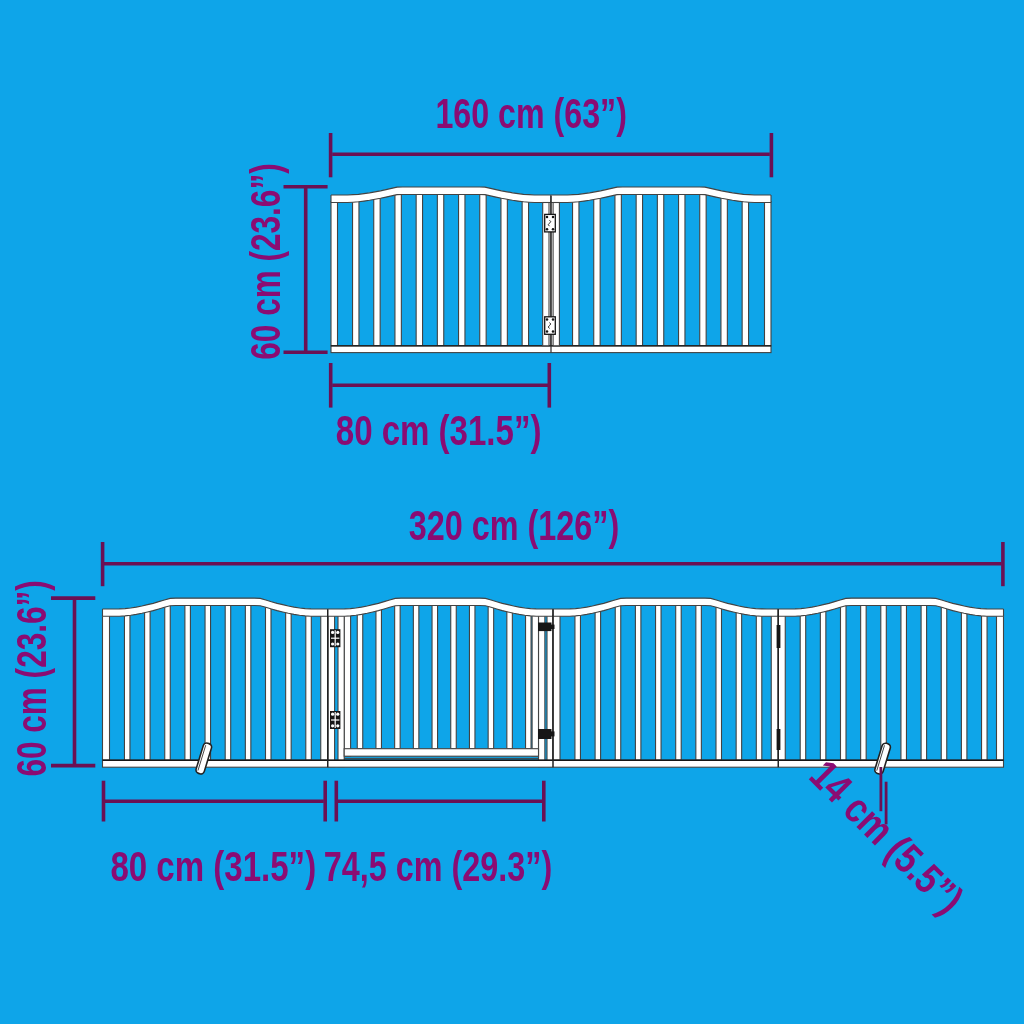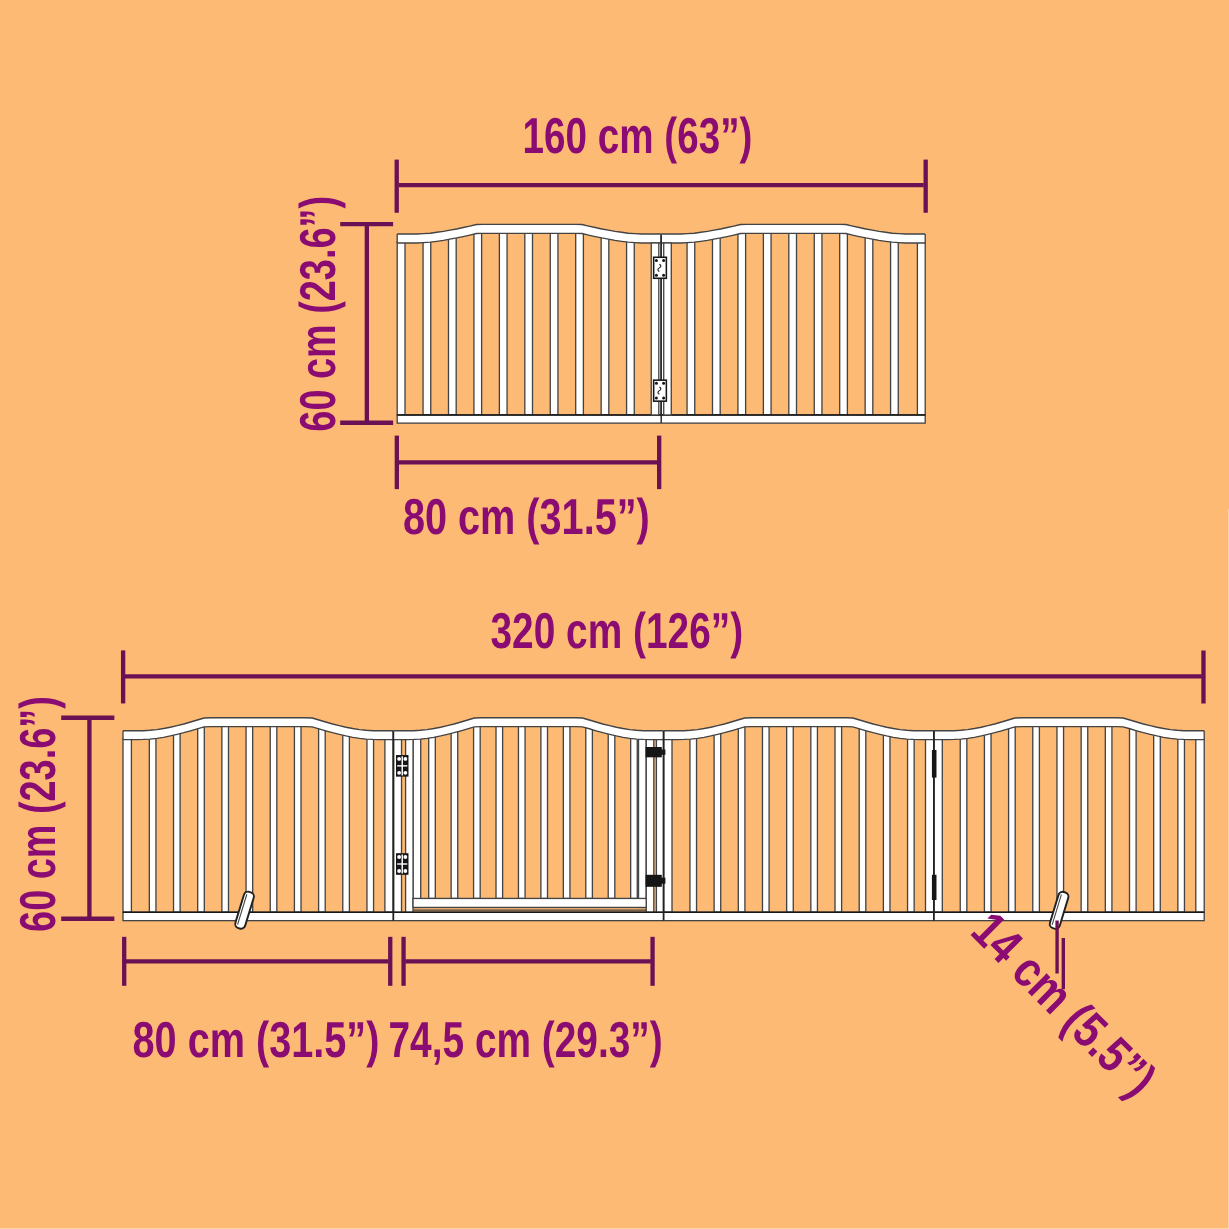--- a/index.html
+++ b/index.html
@@ -1,17 +1,17 @@
 <!DOCTYPE html>
 <html><head>
 <meta charset="utf-8">
 <title>Gate dimensions</title>
 <style>
 html,body{margin:0;padding:0;background:#ffffff;}
-#canvas{width:1024px;height:1024px;position:relative;background:#fdba74;}
+#canvas{width:1024px;height:1024px;position:relative;background:#0ea5e9;}
 </style>
 </head>
 <body>
 
 <div id="canvas">
 <svg width="1024" height="1024" viewBox="0 0 1024 1024">
 
 <g>
         <text x="531.2" y="127.6" font-family="Liberation Sans, sans-serif" font-weight="bold" font-size="42" fill="#8a0c73" text-anchor="middle" textLength="191.5" lengthAdjust="spacingAndGlyphs">160 cm (63”)</text>
       </g>

